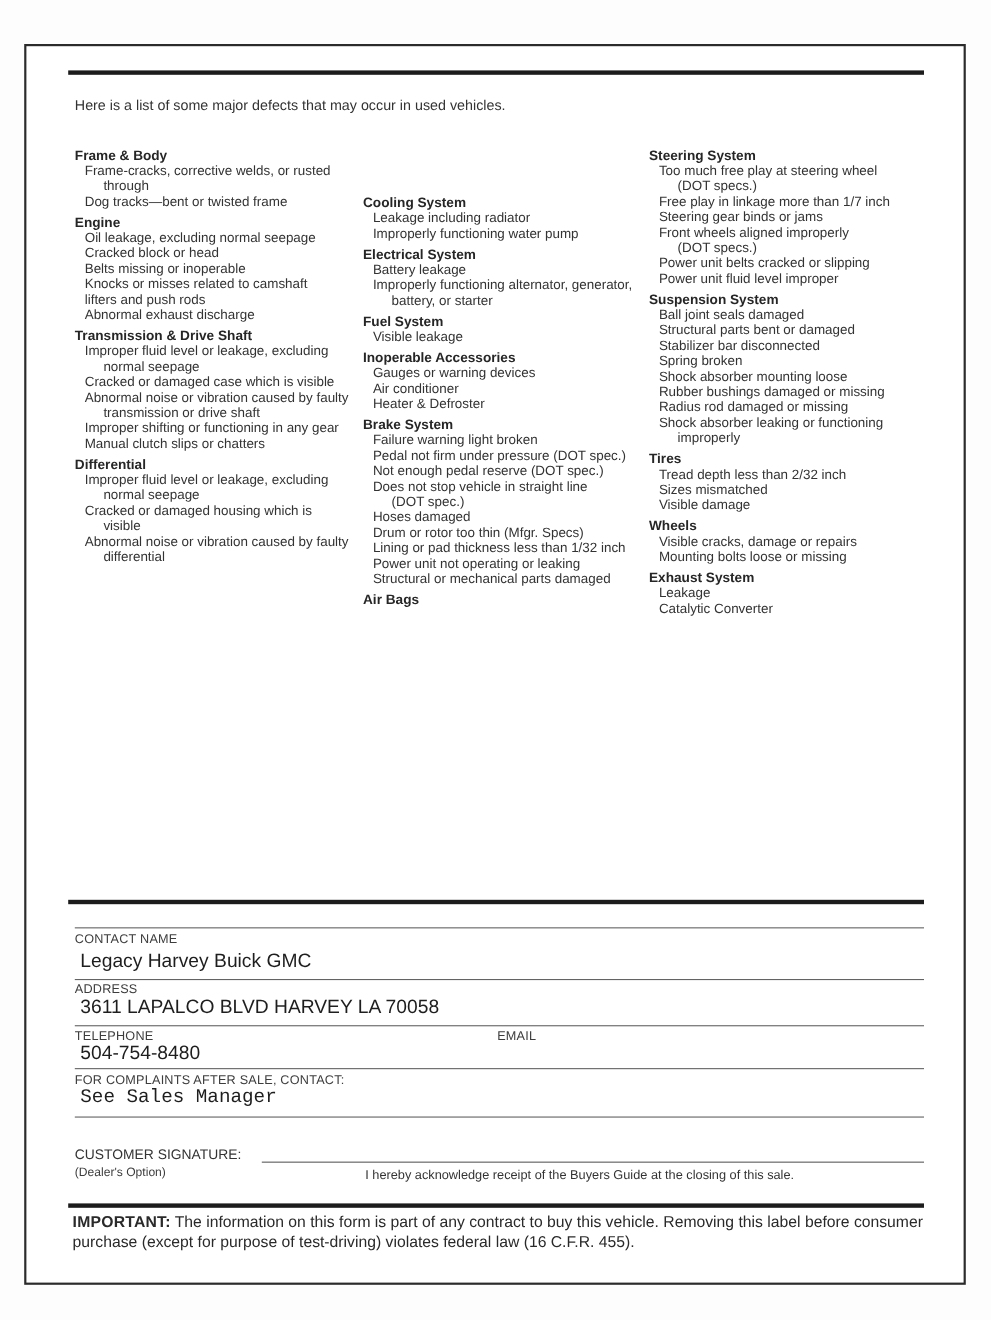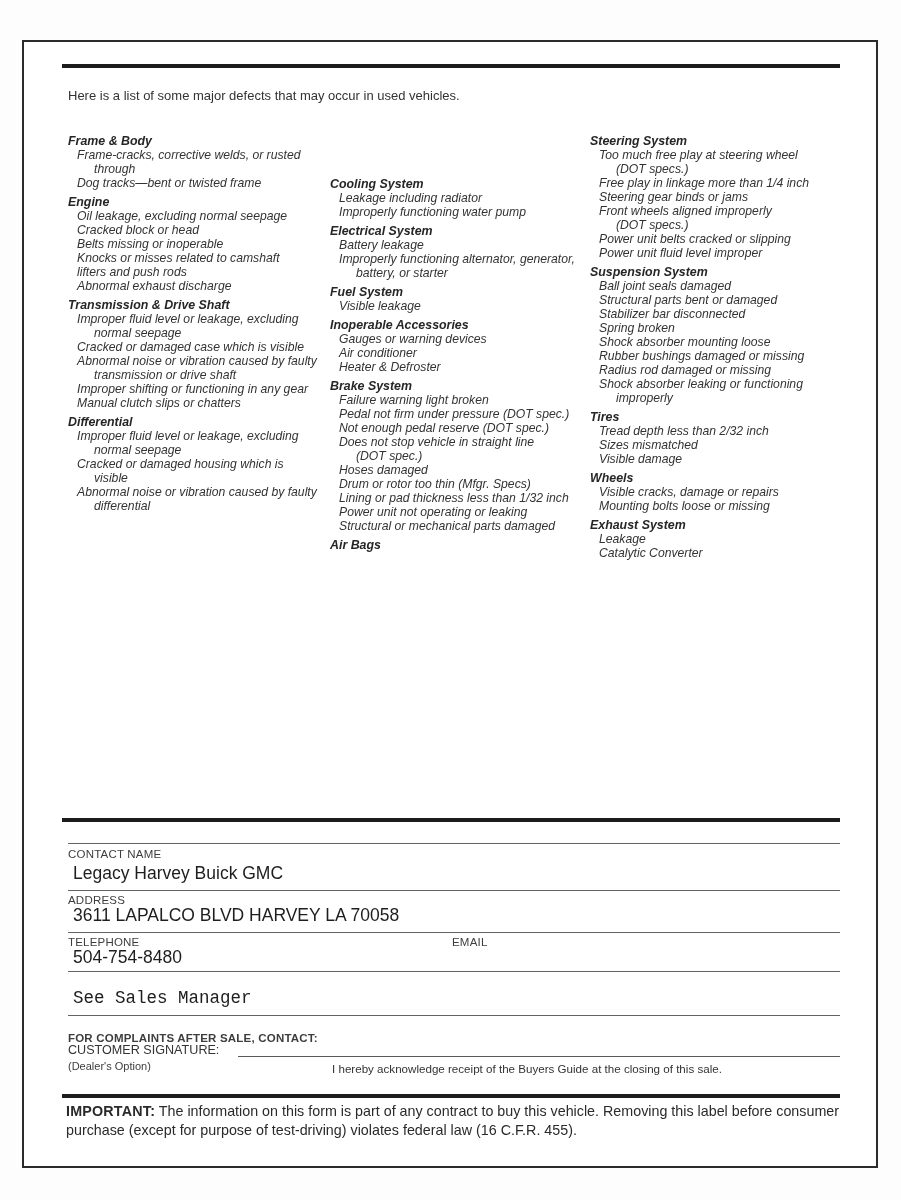--- a/index.html
+++ b/index.html
@@ -14,42 +14,42 @@
     position:absolute;left:22px;top:40px;width:856px;height:1128px;
     box-sizing:border-box;border:2px solid #2b2b2b;background:#ffffff;
   }
   .rule{position:absolute;height:4px;background:#1c1c1c;}
   .rule-top{left:62px;top:64px;width:778px;}
   .rule-mid{left:62px;top:818px;width:778px;}
   .rule-bottom{left:62px;top:1094px;width:778px;}
 
   .intro{position:absolute;left:68px;top:88px;font-size:13px;color:#333;}
 
-  .columns{position:absolute;left:68px;top:134px;display:flex;font-style:italic;}
+  .columns{position:absolute;left:68px;top:134px;display:flex;}
   .col{box-sizing:border-box;}
   .col-1{width:262px;}
   .col-2{width:260px;margin-top:43px;}
   .col-3{width:270px;}
 
   .section-heading{font-weight:bold;font-size:12.4px;line-height:14px;margin-top:5px;color:#262626;}
   .col .section-heading:first-child{margin-top:0;}
   .item{font-size:12.2px;line-height:14px;padding-left:9px;color:#333;}
   .item-cont{padding-left:26px;}
   .item-flush{padding-left:9px;}
 
   .fline{position:absolute;left:68px;width:772px;height:1px;background:#636363;}
   .fl-1{top:843px;} .fl-2{top:890px;} .fl-3{top:932px;} .fl-4{top:971px;} .fl-5{top:1015px;}
   .sig-line{position:absolute;left:238px;top:1056px;width:602px;height:1px;background:#5a5a5a;}
 
   .flabel{position:absolute;font-size:11.5px;color:#3d3d3d;letter-spacing:0.2px;}
   .lb-dealer{left:68px;top:848px;}
   .lb-address{left:68px;top:894px;}
   .lb-phone{left:68px;top:936px;}
   .lb-email{left:452px;top:936px;}
-  .lb-complaints{left:68px;top:1032px;font-weight:bold;}
+  .lb-complaints{left:68px;top:976px;}
 
   .fvalue{position:absolute;font-size:17.5px;color:#1e1e1e;font-weight:500;}
   .v-dealer{left:73px;top:863px;}
   .v-address{left:73px;top:905px;text-align:right;}
   .v-phone{left:73px;top:947px;}
   .v-complaints{left:73px;top:988px;font-family:Liberation Mono, monospace;}
 
   .sig-label{position:absolute;left:68px;top:1043px;font-size:12.6px;color:#333;}
   .sig-sub{position:absolute;left:68px;top:1060px;font-size:11px;color:#3d3d3d;}
   .sig-note{position:absolute;left:332px;top:1062px;font-size:11.6px;color:#333;}
@@ -122,21 +122,21 @@
       <div class="item">Drum or rotor too thin (Mfgr. Specs)</div>
       <div class="item">Lining or pad thickness less than 1/32 inch</div>
       <div class="item">Power unit not operating or leaking</div>
       <div class="item">Structural or mechanical parts damaged</div>
       <div class="section-heading">Air Bags</div>
     </div>
   <div class="col col-3">
       <div class="section-heading">Steering System</div>
       <div class="item">Too much free play at steering wheel</div>
       <div class="item item-cont">(DOT specs.)</div>
-      <div class="item">Free play in linkage more than 1/4 inch</div>
+      <div class="item">Free play in linkage more than 1/7 inch</div>
       <div class="item">Steering gear binds or jams</div>
       <div class="item">Front wheels aligned improperly</div>
       <div class="item item-cont">(DOT specs.)</div>
       <div class="item">Power unit belts cracked or slipping</div>
       <div class="item">Power unit fluid level improper</div>
       <div class="section-heading">Suspension System</div>
       <div class="item">Ball joint seals damaged</div>
       <div class="item">Structural parts bent or damaged</div>
       <div class="item">Stabilizer bar disconnected</div>
       <div class="item">Spring broken</div>

